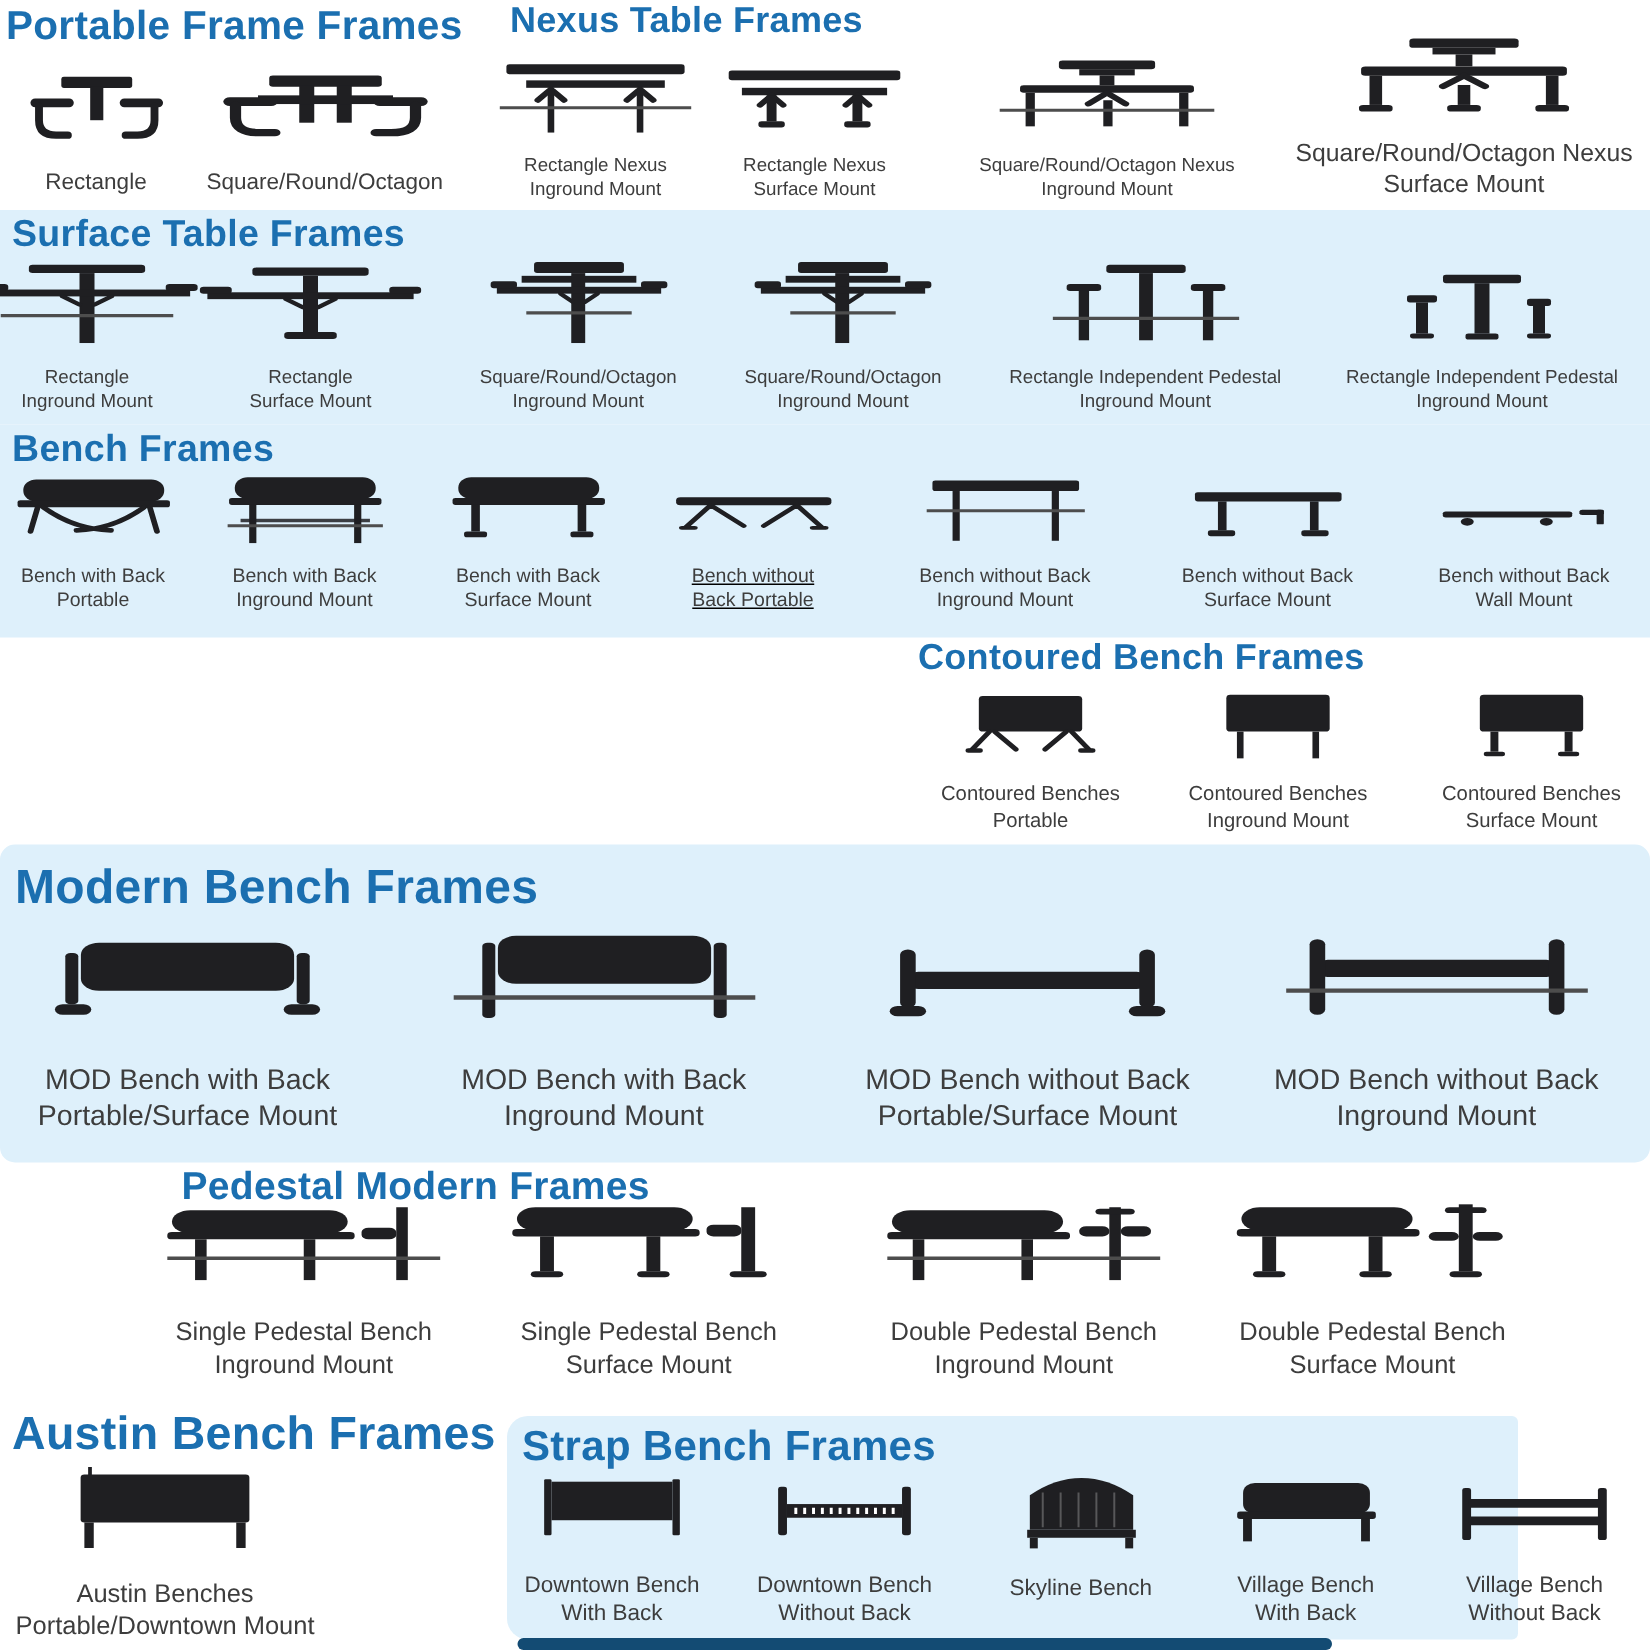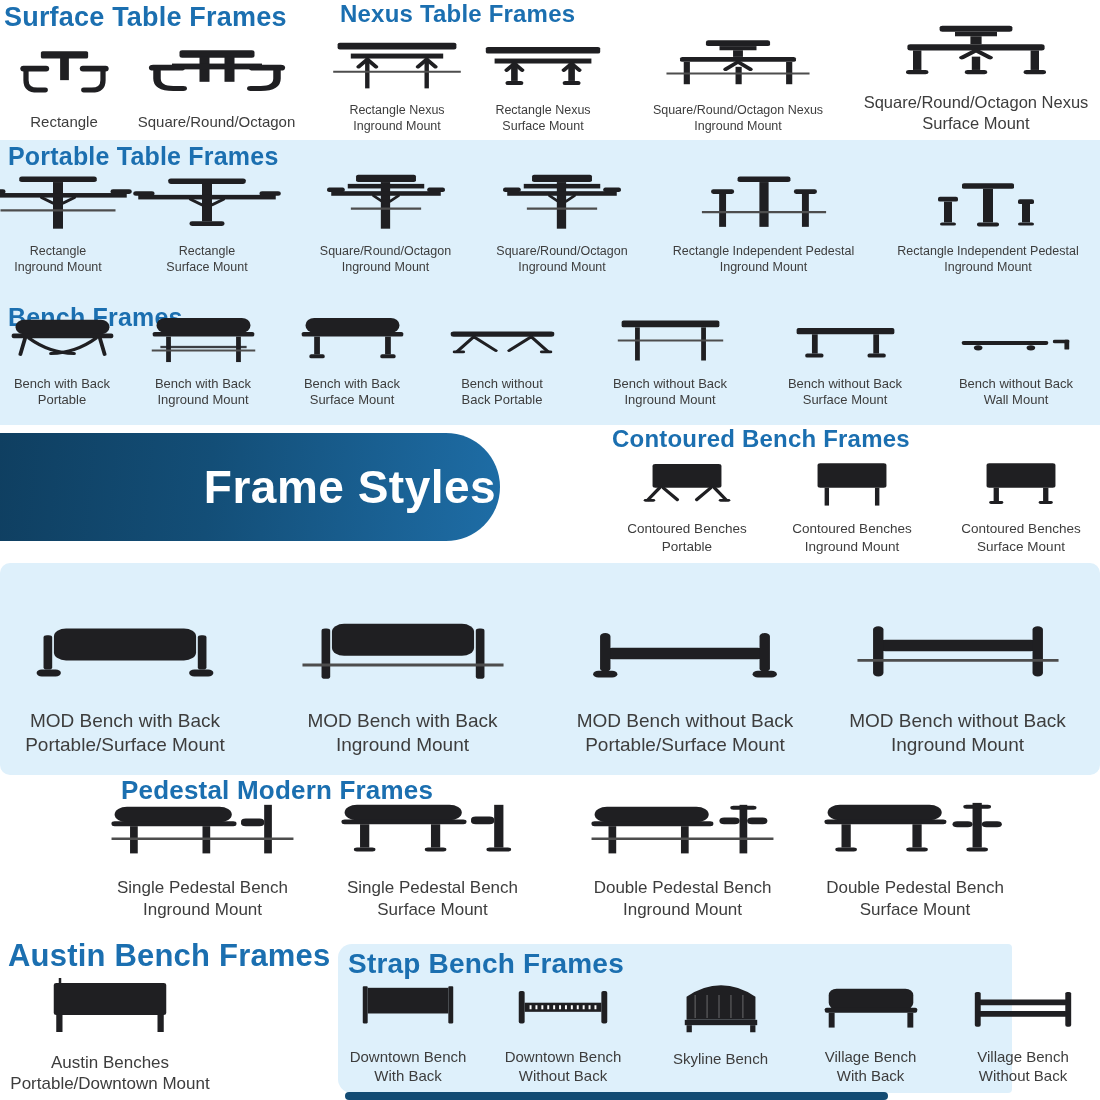--- a/index.html
+++ b/index.html
@@ -47,21 +47,21 @@
   #sec-ped-table .hd{font-size:25px;margin:2px 0 0 8px}
   #sec-ped-table .items{bottom:8px}
   #sec-ped-table .cap{font-size:12.5px;min-height:32px}
   #sec-ped-table svg{width:138px;height:64px}
   #sec-ped-table .item:nth-child(1) svg,#sec-ped-table .item:nth-child(2) svg{width:150px}
   #sec-ped-table .item:nth-child(3) svg,#sec-ped-table .item:nth-child(4) svg{width:124px}
   #sec-ped-table .item:nth-child(6) svg{width:120px;height:56px}
 
   
   #sec-bench{left:0;top:283px;width:1100px;height:142px;background:var(--panel)}
-  #sec-bench .hd{font-size:25px;margin:20px 0 0 8px}
+  #sec-bench .hd{font-size:25px;margin:2px 0 0 8px}
   #sec-bench .items{bottom:16px}
   #sec-bench .cap{font-size:13px;min-height:32px}
   #sec-bench svg{width:115px;height:54px}
   #sec-bench .item:nth-child(4) svg{height:46px}
   #sec-bench .item:nth-child(7) svg{height:40px}
 
   
   #banner{position:absolute;left:0;top:433px;width:500px;height:108px;
           border-radius:0 54px 54px 0;
           background:linear-gradient(96deg,#0f3f61 0%,#134e77 42%,#1e6da6 100%);
@@ -107,21 +107,21 @@
 
   #accent-bar{position:absolute;left:345px;top:1092px;width:543px;height:8px;
               border-radius:4px;background:var(--bar)}
 </style>
 </head>
 <body>
 
 <div class="canvas">
 
   <section class="sec" id="sec-portable">
-    <div class="hd">Surface Table Frames</div>
+    <div class="hd">Portable Frame Frames</div>
     <div class="items">
         <div class="item" style="width: 120px;">
           <div class="icon">
             <svg viewBox="0 0 120 70" preserveAspectRatio="none">
               <rect x="33" y="5" width="54" height="9" rx="2"></rect>
               <rect x="55" y="13" width="10" height="27"></rect>
               <path class="k7" d="M13 26h26"></path>
               <path class="k6" d="M16 29v11q0 12 13 12h9"></path>
               <path class="k7" d="M81 26h26"></path>
               <path class="k6" d="M104 29v11q0 12-13 12h-9"></path>
@@ -212,21 +212,21 @@
               <rect x="52" y="53" width="16" height="5" rx="2"></rect>
             </svg>
           </div>
           <div class="cap">Square/Round/Octagon Nexus
 Surface Mount</div>
         </div>
       </div>
   </section>
 
   <section class="sec" id="sec-ped-table">
-    <div class="hd">Portable Table Frames</div>
+    <div class="hd">Surface Table Frames</div>
     <div class="items">
         <div class="item" style="width: 116px;">
           <div class="icon">
             <svg viewBox="0 0 120 70" preserveAspectRatio="none">
               <rect x="29" y="5" width="62" height="6" rx="2"></rect>
               <rect x="56" y="11" width="8" height="51"></rect>
               <rect x="5" y="23" width="110" height="5"></rect>
               <rect x="1" y="19" width="17" height="5" rx="2"></rect>
               <rect x="102" y="19" width="17" height="5" rx="2"></rect>
               <path class="k3" d="M47 28l9 6M73 28l-9 6"></path>
@@ -353,21 +353,21 @@
               <rect x="7" y="22" width="106" height="6" rx="2"></rect>
               <rect x="20" y="28" width="6" height="23"></rect>
               <rect x="94" y="28" width="6" height="23"></rect>
               <rect x="15" y="51" width="16" height="5" rx="2"></rect>
               <rect x="89" y="51" width="16" height="5" rx="2"></rect>
             </svg>
           </div>
           <div class="cap">Bench with Back
 Surface Mount</div>
         </div>
-        <div class="item" style="width: 160px;">
+        <div class="item" style="width: 160px; text-decoration: underline;">
           <div class="icon">
             <svg viewBox="0 0 120 70" preserveAspectRatio="none">
               <rect x="6" y="13" width="108" height="8" rx="3"></rect>
               <path class="k4" d="M30 21L13 43M30 21l23 21M90 21l17 22M90 21L67 42"></path>
               <rect x="8" y="42" width="13" height="4" rx="2"></rect>
               <rect x="99" y="42" width="13" height="4" rx="2"></rect>
             </svg>
           </div>
           <div class="cap">Bench without
 Back Portable</div>
@@ -406,23 +406,20 @@
               <rect x="98" y="19" width="17" height="6" rx="2"></rect>
               <rect x="110" y="19" width="5" height="17" rx="1"></rect>
             </svg>
           </div>
           <div class="cap">Bench without Back
 Wall Mount</div>
         </div>
       </div>
   </section>
 
-  <div id="banner">
-    <span>Frame Styles</span>
-  </div>
 
   <section class="sec" id="sec-contoured">
     <div class="hd">Contoured Bench Frames</div>
     <div class="items">
         <div class="item" style="width: 150px;">
           <div class="icon">
             <svg viewBox="0 0 120 70" preserveAspectRatio="none">
               <rect x="21" y="4" width="78" height="32" rx="3"></rect>
               <path class="k4" d="M29 36L16 52M33 36l16 16M91 36l13 16M87 36L71 52"></path>
               <rect x="11" y="51" width="13" height="4" rx="2"></rect>
@@ -453,20 +450,21 @@
               <rect x="80" y="54" width="16" height="4" rx="2"></rect>
             </svg>
           </div>
           <div class="cap">Contoured Benches
 Surface Mount</div>
         </div>
       </div>
   </section>
 
   <section class="sec" id="sec-modern">
+    <div class="hd">Modern Bench Frames</div>
     <div class="items">
         <div class="item" style="width: 250px;">
           <div class="icon">
             <svg viewBox="0 0 120 70" preserveAspectRatio="none">
               <rect x="19" y="10" width="82" height="28" rx="7"></rect>
               <rect x="13" y="16" width="5" height="30" rx="2"></rect>
               <rect x="102" y="16" width="5" height="30" rx="2"></rect>
               <rect x="9" y="46" width="14" height="6" rx="3"></rect>
               <rect x="97" y="46" width="14" height="6" rx="3"></rect>
             </svg>

